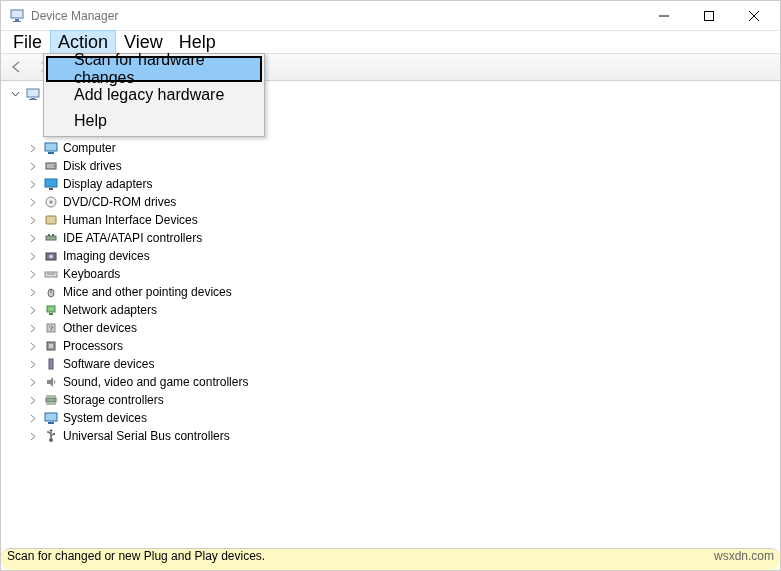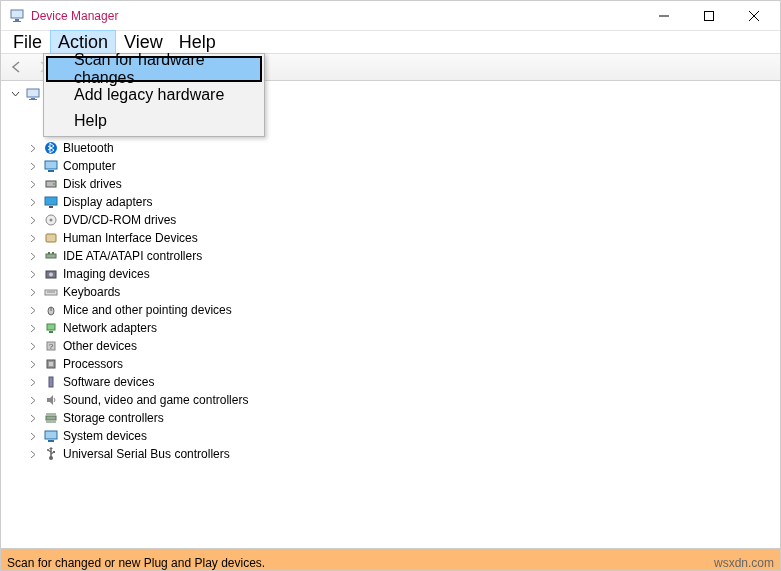--- a/index.html
+++ b/index.html
@@ -23,21 +23,21 @@
       padding: 0 4px 0 8px;
       border-bottom: 1px solid #e5e5e5;
     }
     .titlebar .app-icon {
       width: 16px; height: 16px;
       margin-right: 6px;
       display: inline-flex;
       align-items: center;
       justify-content: center;
     }
-    .titlebar .title { flex: 1; color: #be185d; }
+    .titlebar .title { flex: 1; color: #737373; }
     .win-controls { display: flex; }
     .win-btn {
       width: 45px; height: 28px;
       display: flex; align-items: center; justify-content: center;
       color: #000;
     }
     
     .menubar {
       height: 22px;
       display: flex;
@@ -136,25 +136,26 @@
       width: 16px; height: 16px;
       display: inline-flex;
       align-items: center;
       justify-content: center;
     }
     .node-label { font-size: 12px; }
     
     .statusbar {
       height: 22px;
       border-top: 1px solid #ccc;
-      background: #fdba74;
-      display: flex;
-      align-items: flex-end;
+      background: #fef9c3;
+      display: flex;
+      align-items: flex-start;
       font-size: 12px;
       padding: 0 6px;
+      border-radius: 9px;
     }
     .statusbar .status-left { flex: 1; }
     .statusbar .status-right { color: #666; }
     svg { display: block; }
   </style>
 </head>
 <body>
 
 <div class="titlebar">
   <span class="app-icon">
@@ -234,34 +235,20 @@
   <div style="height:36px;"></div>
 
   <div class="tree-item">
     <span class="expander">
         <svg width="9" height="9" viewBox="0 0 9 9">
           <path d="M2 1 L6 4.5 L2 8" fill="none" stroke="#808080"></path>
         </svg>
       </span>
     <span class="node-icon">
         <svg width="14" height="14" viewBox="0 0 14 14">
-          <circle cx="7" cy="7" r="6" fill="#0a6ed1"></circle>
-          <path d="M6 2 L10 5 L4 9 M4 5 L10 9 L6 12 L6 2" fill="none" stroke="#fff" stroke-width="1"></path>
-        </svg>
-      </span>
-    <span class="node-label">Bluetooth</span>
-  </div>
-  <div class="tree-item">
-    <span class="expander">
-        <svg width="9" height="9" viewBox="0 0 9 9">
-          <path d="M2 1 L6 4.5 L2 8" fill="none" stroke="#808080"></path>
-        </svg>
-      </span>
-    <span class="node-icon">
-        <svg width="14" height="14" viewBox="0 0 14 14">
           <rect x="1" y="2" width="12" height="8" fill="#9fd0f0" stroke="#2b6ca3"></rect>
           <rect x="4" y="11" width="6" height="2" fill="#2b6ca3"></rect>
         </svg>
       </span>
     <span class="node-label">Computer</span>
   </div>
   <div class="tree-item">
     <span class="expander">
         <svg width="9" height="9" viewBox="0 0 9 9">
           <path d="M2 1 L6 4.5 L2 8" fill="none" stroke="#808080"></path>

